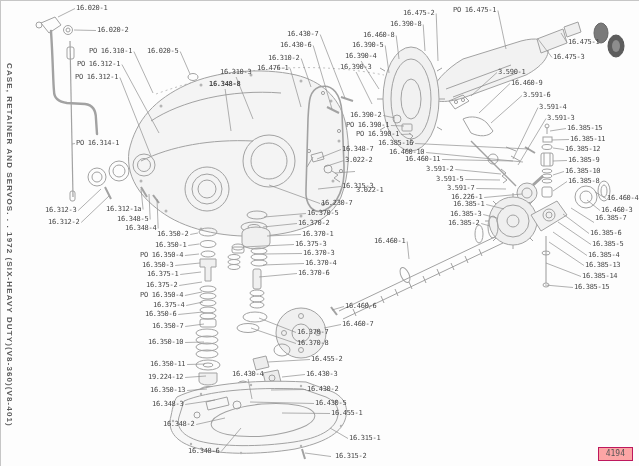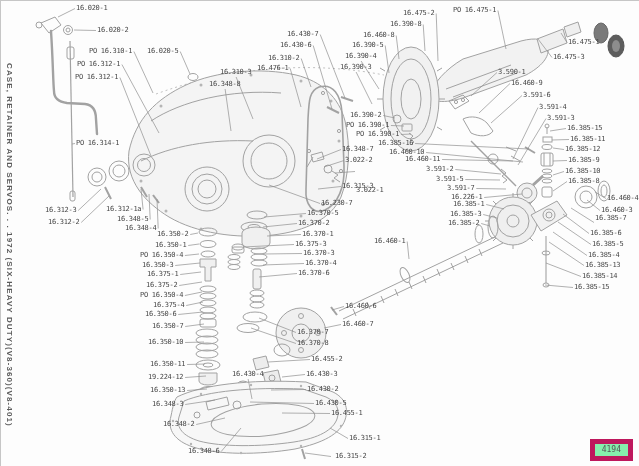--- a/index.html
+++ b/index.html
@@ -6,23 +6,23 @@
   .page{position:relative;width:639px;height:466px;background:#fdfdfd;
         border:1px solid #c6c6c6;overflow:hidden;
         font-family:"Liberation Sans",sans-serif;}
   .side-title{position:absolute;left:4px;top:62px;
         writing-mode:vertical-rl;
         font:bold 8px "Liberation Sans",sans-serif;letter-spacing:1.1px;
         color:#5a5a5a;white-space:nowrap;}
   .plabel{position:absolute;
         font:7px/7px "DejaVu Sans Mono",monospace;letter-spacing:-0.3px;
         color:#474747;white-space:nowrap;}
-  .pagenum{position:absolute;right:7px;bottom:6px;border:5px solid #be185d;
+  .pagenum{position:absolute;right:7px;bottom:6px;border:1px solid #be185d;
         padding:1px 7px;font:8px/10px "DejaVu Sans Mono",monospace;color:#555;
-        background:#86efac;}
+        background:#fca5a5;}
   svg{position:absolute;left:0;top:0;}
   #leader-lines line{stroke:#8f8f8f;stroke-width:.7;}
   .art{stroke:#a2a2a2;fill:none;stroke-width:1;}
 </style>
 </head>
 <body>
 
 <div class="page">
 
   <svg width="639" height="466">
@@ -360,21 +360,21 @@
       <div class="plabel" style="left: 88px; top: 47px;">PO 16.310-1</div>
       <div class="plabel" style="left: 146px; top: 47px;">16.020-5</div>
       <div class="plabel" style="left: 76px; top: 60px;">PO 16.312-1</div>
       <div class="plabel" style="left: 74px; top: 73px;">PO 16.312-1</div>
       <div class="plabel" style="left: 75px; top: 139px;">PO 16.314-1</div>
       <div class="plabel" style="left: 286px; top: 30px;">16.430-7</div>
       <div class="plabel" style="left: 279px; top: 41px;">16.430-6</div>
       <div class="plabel" style="left: 267px; top: 54px;">16.310-2</div>
       <div class="plabel" style="left: 256px; top: 64px;">16.476-1</div>
       <div class="plabel" style="left: 219px; top: 68px;">16.310-3</div>
-      <div class="plabel" style="left: 208px; top: 80px;">16.348-8</div>
+      <div class="plabel" style="left: 208px; top: 80px; font-weight: bold;">16.348-8</div>
       <div class="plabel" style="left: 402px; top: 9px;">16.475-2</div>
       <div class="plabel" style="left: 452px; top: 6px;">PO 16.475-1</div>
       <div class="plabel" style="left: 389px; top: 20px;">16.390-8</div>
       <div class="plabel" style="left: 362px; top: 31px;">16.460-8</div>
       <div class="plabel" style="left: 351px; top: 41px;">16.390-5</div>
       <div class="plabel" style="left: 344px; top: 52px;">16.390-4</div>
       <div class="plabel" style="left: 339px; top: 63px;">16.390-3</div>
       <div class="plabel" style="left: 567px; top: 38px;">16.475-1</div>
       <div class="plabel" style="left: 552px; top: 53px;">16.475-3</div>
       <div class="plabel" style="left: 497px; top: 68px;">3.590-1</div>

